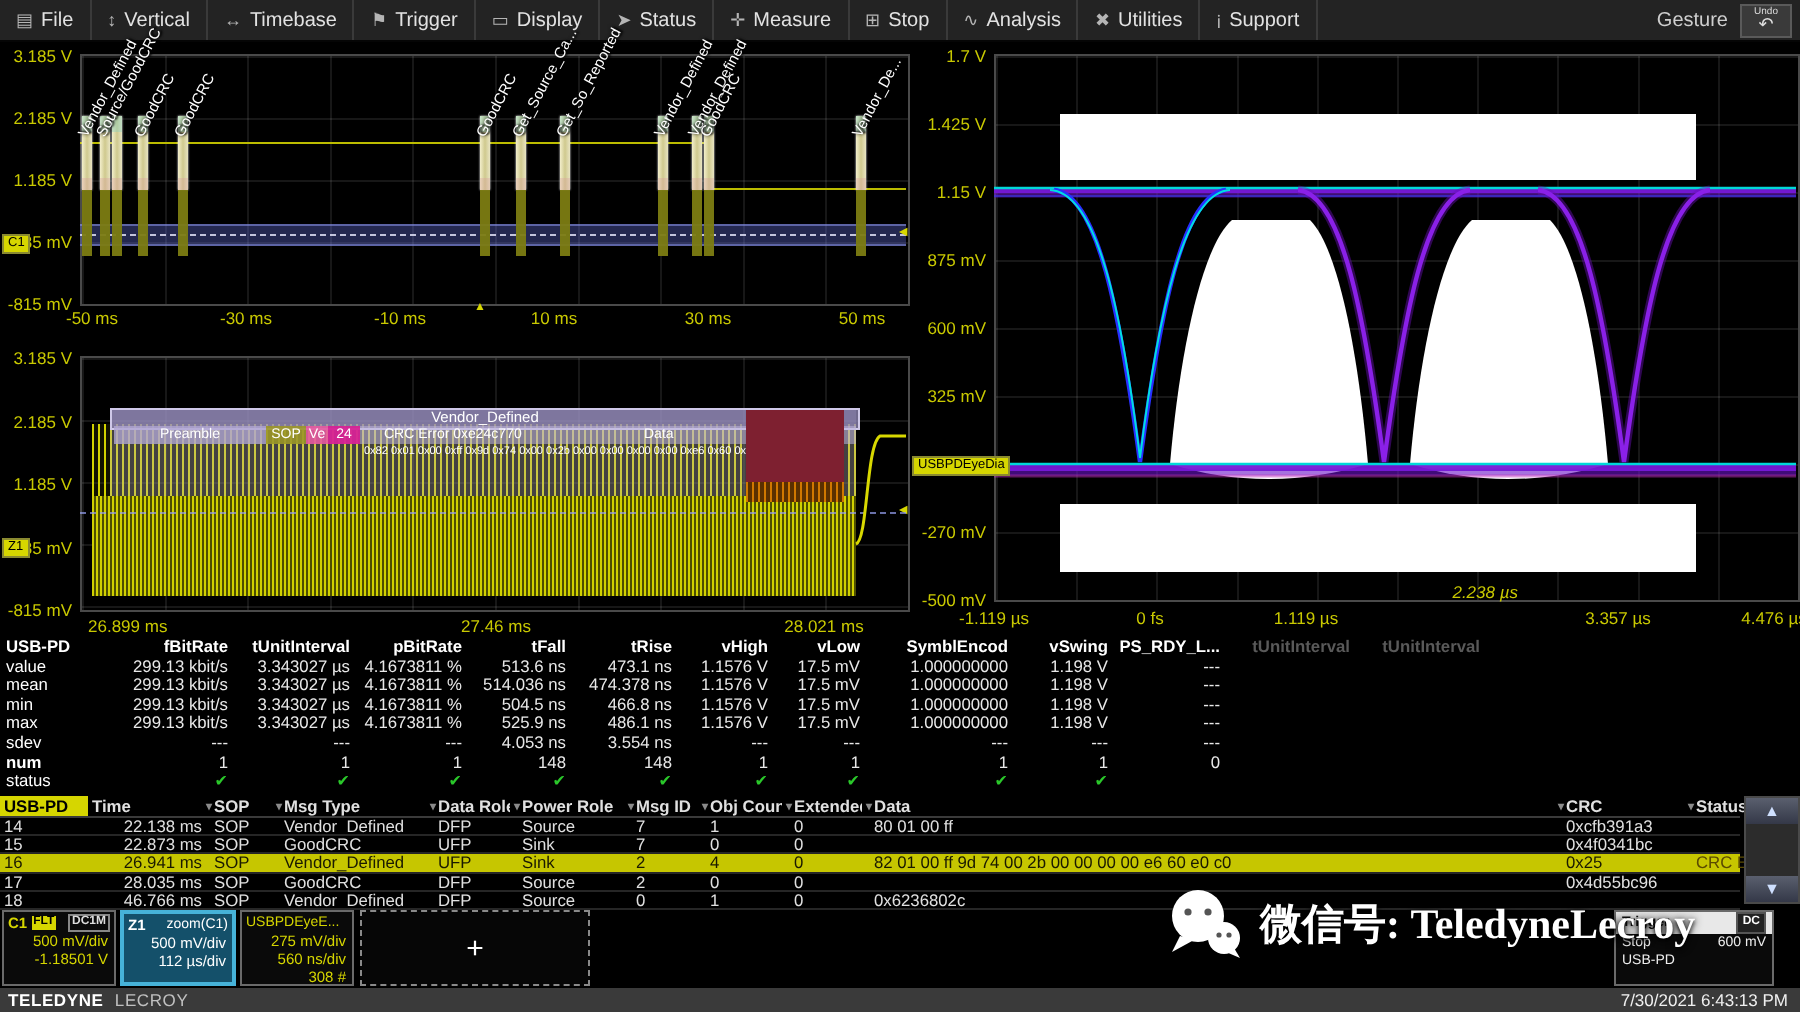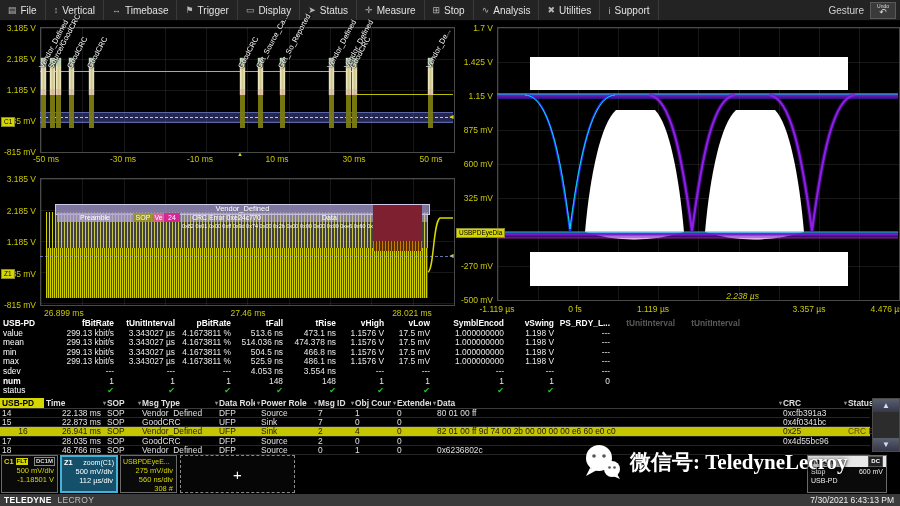--- a/index.html
+++ b/index.html
@@ -511,21 +511,21 @@
         <div class="pcell" style="width: 40px;">UFP</div>
         <div class="pcell" style="width: 55px;">Sink</div>
         <div class="pcell" style="width: 35px;">7</div>
         <div class="pcell" style="width: 40px;">0</div>
         <div class="pcell" style="width: 38px;">0</div>
         <div class="pcell" style="width: 344px;"></div>
         <div class="pcell" style="width: 63px;">0x4f0341bc</div>
         <div class="pcell pstat" style="width: 50px;"></div>
       </div>
       <div class="prow phl">
-        <div class="pcell" style="width: 42px; text-align: center;">16</div>
+        <div class="pcell" style="width: 42px;">16</div>
         <div class="pcell r" style="width: 55px;">26.941 ms</div>
         <div class="pcell" style="width: 33px;">SOP</div>
         <div class="pcell" style="width: 75px;">Vendor_Defined</div>
         <div class="pcell" style="width: 40px;">UFP</div>
         <div class="pcell" style="width: 55px;">Sink</div>
         <div class="pcell" style="width: 35px;">2</div>
         <div class="pcell" style="width: 40px;">4</div>
         <div class="pcell" style="width: 38px;">0</div>
         <div class="pcell" style="width: 344px;">82 01 00 ff 9d 74 00 2b 00 00 00 00 e6 60 e0 c0</div>
         <div class="pcell" style="width: 63px;">0x25</div>

